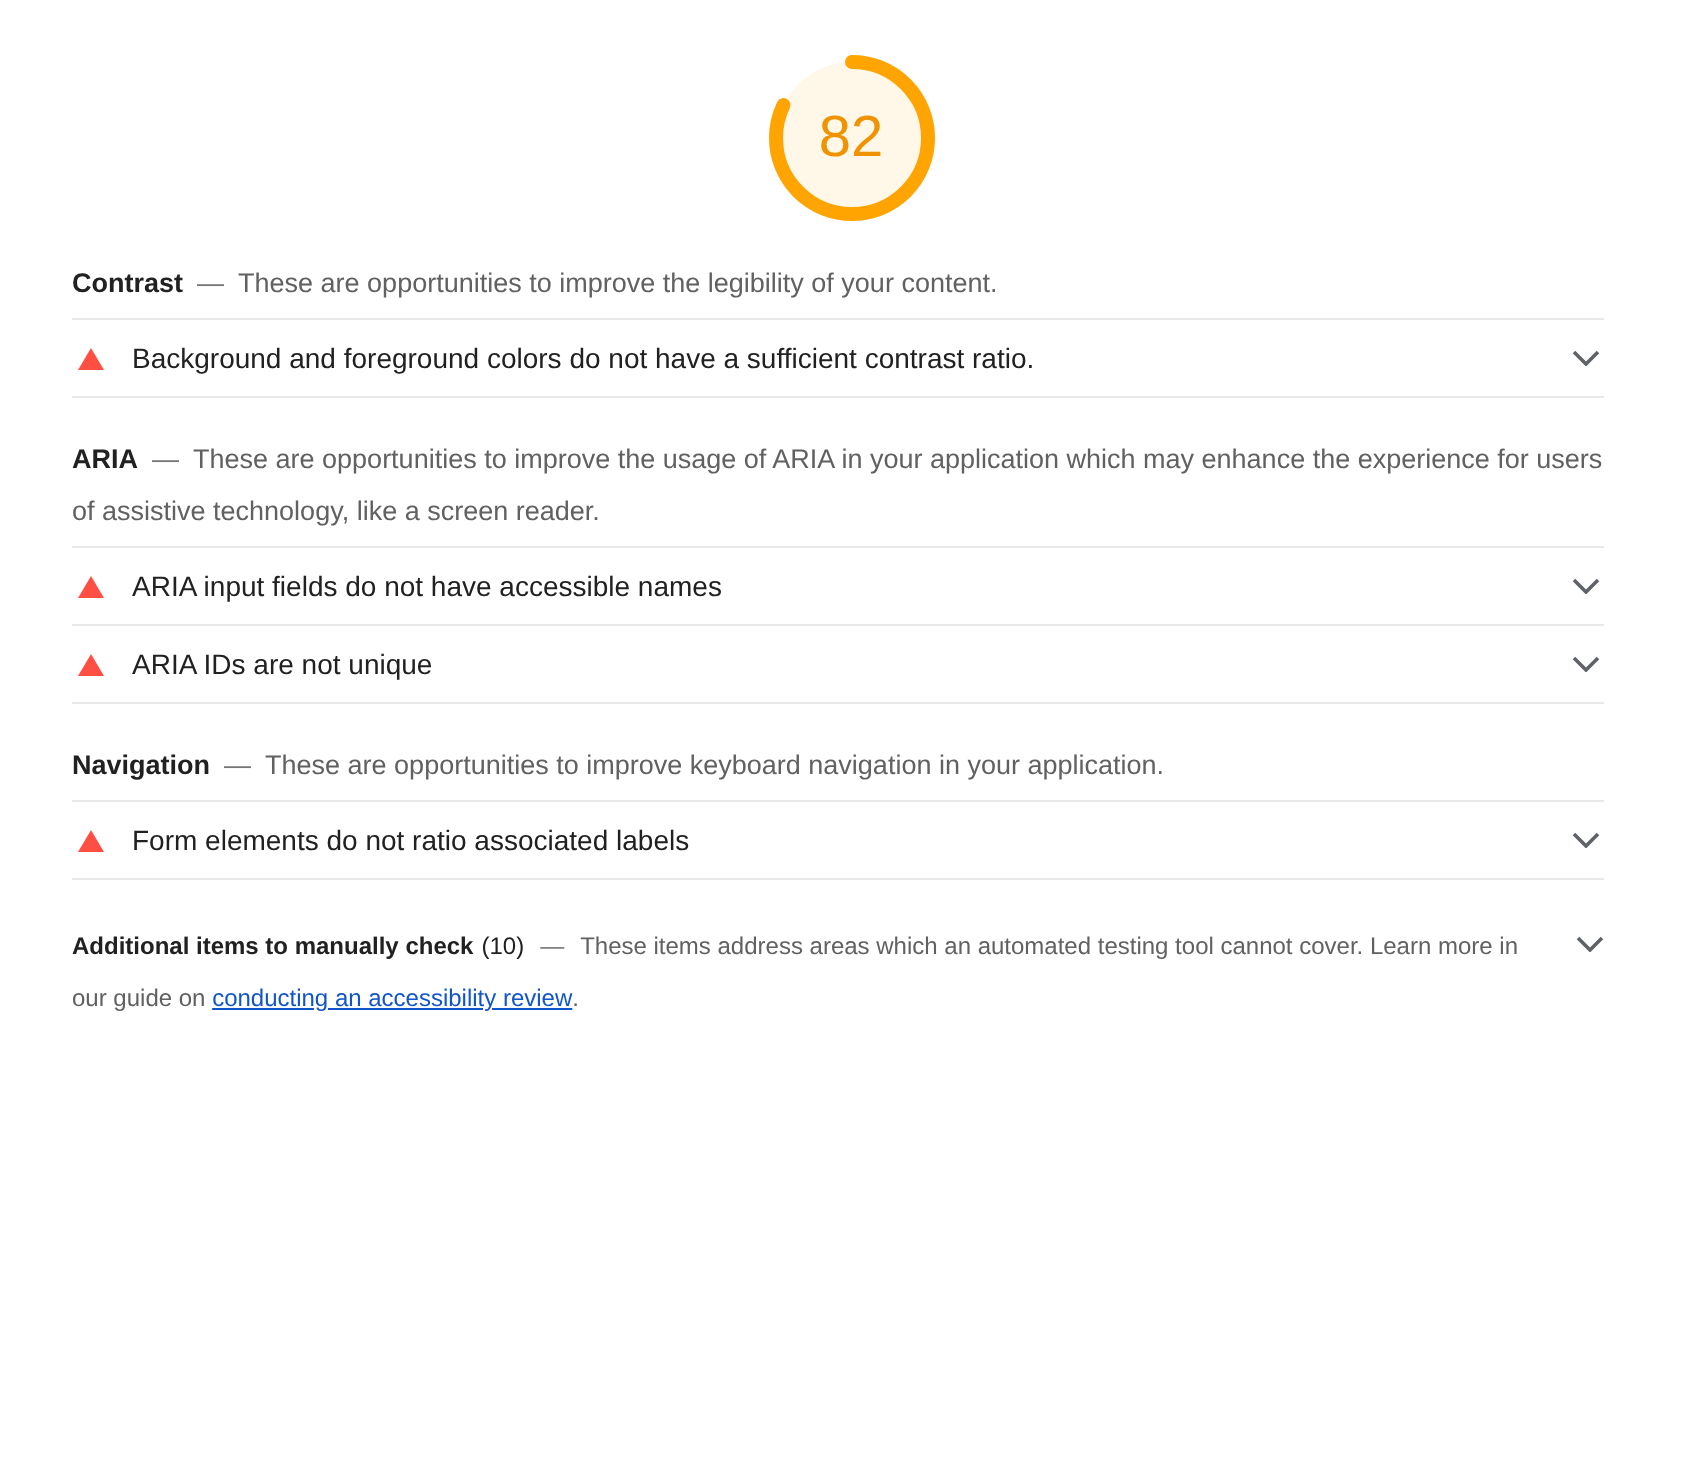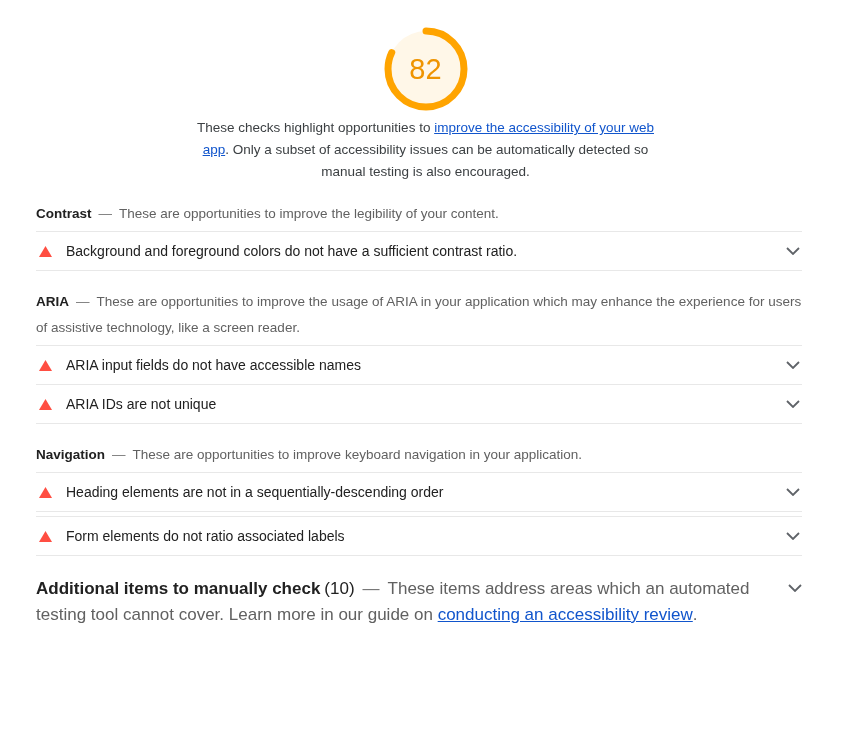--- a/index.html
+++ b/index.html
@@ -78,21 +78,21 @@
     color: #212121;
     flex: 1 1 auto;
   }
   .chevron { flex: 0 0 auto; margin-right: 2px; display: block; }
 
   
   .manual-group {
     position: relative;
     margin-top: 20px;
     padding-right: 42px;
-    font-size: 17px;
+    font-size: 12px;
     line-height: 26px;
     color: #616161;
     cursor: pointer;
   }
   .manual-title { font-weight: 700; color: #212121; }
   .manual-count { color: #212121; font-weight: 400; margin-left: 4px; }
   .manual-group .group-dash { margin: 0 8px; }
   .manual-group a.link { font-weight: 500; }
   .manual-chevron { position: absolute; top: 8px; right: 0; }
 </style>
@@ -101,21 +101,20 @@
 
 <div class="report">
 
   <header class="category-header">
     <div class="gauge">
       <svg viewBox="0 0 84 84" width="84" height="84">
         <circle cx="42" cy="42" r="38" fill="#FFF7E8" stroke="#FFA400" stroke-width="7" stroke-linecap="round" stroke-dasharray="195.8 238.8" transform="rotate(-90 42 42)"></circle>
       </svg>
       <div class="gauge-score">82</div>
     </div>
-    <p class="category-description"><span>These checks highlight opportunities to </span><a class="link">improve the accessibility of your web app</a><span>. Only a subset of accessibility issues can be automatically detected so manual testing is also encouraged.</span></p>
   </header>
 
   <main class="groups">
 
     <section>
       <div class="group-header">
         <span class="group-title">Contrast</span><span class="group-dash">—</span><span class="group-desc">These are opportunities to improve the legibility of your content.</span>
       </div>
       <div class="rows">
         <div class="audit-row">
@@ -153,31 +152,20 @@
               <path d="M1 1 L7 7 L13 1" stroke="#5F6368" stroke-width="1.8" fill="none"></path>
             </svg>
         </div>
       </div>
     </section>
 
     <section>
       <div class="group-header">
         <span class="group-title">Navigation</span><span class="group-dash">—</span><span class="group-desc">These are opportunities to improve keyboard navigation in your application.</span>
       </div>
-      <div class="rows">
-        <div class="audit-row">
-          <svg class="fail-icon" width="13" height="11" viewBox="0 0 13 11">
-              <polygon points="6.5,0 13,11 0,11" fill="#FF4E42"></polygon>
-            </svg>
-          <span class="audit-title">Heading elements are not in a sequentially-descending order</span>
-          <svg class="chevron" width="14" height="8" viewBox="0 0 14 8">
-              <path d="M1 1 L7 7 L13 1" stroke="#5F6368" stroke-width="1.8" fill="none"></path>
-            </svg>
-        </div>
-      </div>
     </section>
 
     <section>
       <div class="rows">
         <div class="audit-row">
           <svg class="fail-icon" width="13" height="11" viewBox="0 0 13 11">
               <polygon points="6.5,0 13,11 0,11" fill="#FF4E42"></polygon>
             </svg>
           <span class="audit-title">Form elements do not ratio associated labels</span>
           <svg class="chevron" width="14" height="8" viewBox="0 0 14 8">

